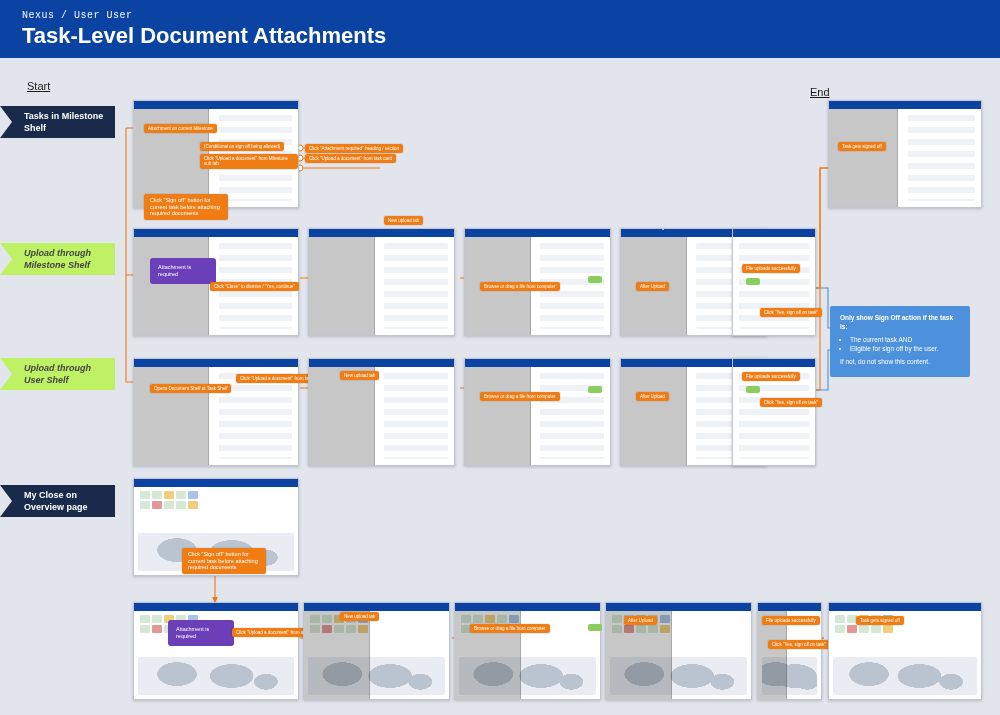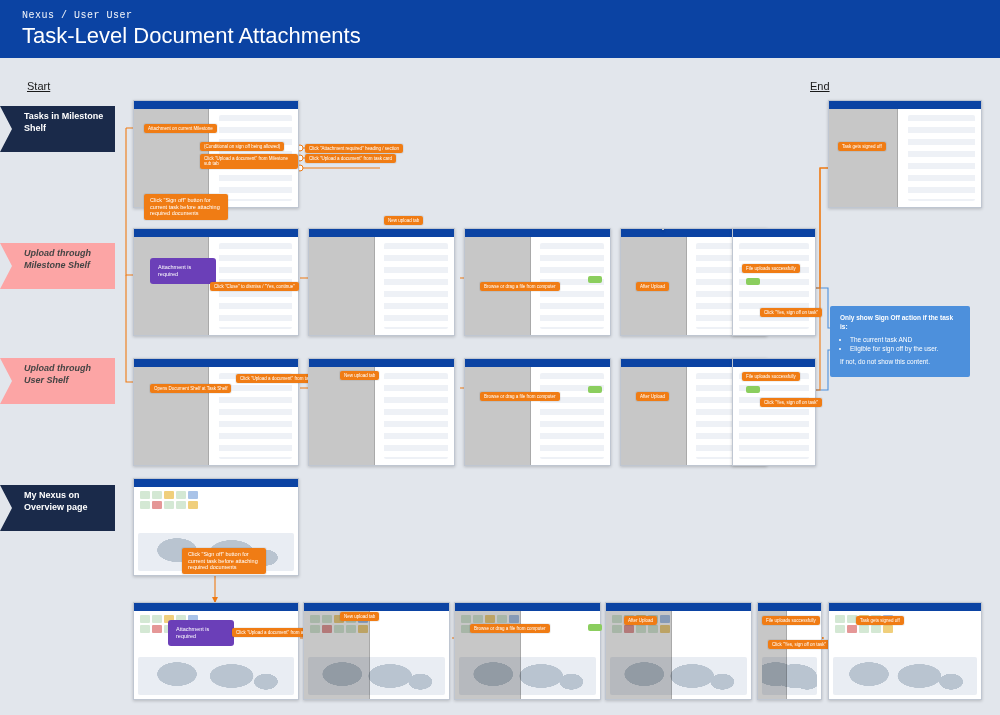--- a/index.html
+++ b/index.html
@@ -19,21 +19,21 @@
     box-sizing: border-box;
   }
   .breadcrumb {
     font-family: "Courier New", monospace;
     font-size: 10px;
     letter-spacing: .5px;
     opacity: .95;
   }
   .title {
     font-size: 22px;
-    font-weight: 400;
+    font-weight: 700;
     margin-top: 2px;
   }
   .canvas {
     position: relative;
     width: 1000px;
     height: 657px; 
   }
 
   
   .anchor {
@@ -49,27 +49,27 @@
     left: 0;
     width: 115px;
     min-height: 28px;
     background: #1a2a4a;
     color: #fff;
     font-size: 9px;
     font-weight: 600;
     line-height: 12px;
     display: flex;
     align-items: center;
-    padding: 4px 4px 18px 24px;
+    padding: 4px 4px 4px 24px;
     box-sizing: border-box;
     
     clip-path: polygon(0 0, 100% 0, 100% 100%, 0 100%, 12px 50%);
   }
   .row-label.ghost {
-    background: #fca5a5;
+    background: #bef264;
     color: #444;
     font-style: italic;
   }
 
   
   .thumb {
     position: absolute;
     background: #fff;
     border: 1px solid #bfc6d1;
     box-shadow: 0 1px 3px rgba(0,0,0,.2);
@@ -198,21 +198,21 @@
 <body>
 
 <div class="banner">
   <div class="breadcrumb">Nexus / User User</div>
   <div class="title">Task-Level Document Attachments</div>
 </div>
 
 <div class="canvas">
 
   <div class="anchor" style="left:27px;  top:22px">Start</div>
-  <div class="anchor" style="left:810px; top:22px">End</div>
+  <div class="anchor" style="left:810px; top:28px">End</div>
 
   <svg class="wires">
 
     <path class="wire-o" d="M126 70 v75 M126 70 h38"></path>
     <path class="wire-o" d="M126 145 v72 h38"></path>
     <path class="wire-o" d="M126 217 v107 h38"></path>
 
     <polygon class="arrow" points="164,70 158,67 158,73"></polygon>
     <polygon class="arrow" points="164,217 158,214 158,220"></polygon>
     <polygon class="arrow" points="164,324 158,321 158,327"></polygon>
@@ -332,21 +332,21 @@
 
   <div class="info-note" style="left:830px; top:248px">
     <div class="hd">Only show Sign Off action if the task is:</div>
     <ul>
       <li>The current task AND</li>
       <li>Eligible for sign off by the user.</li>
     </ul>
     <div>If not, do not show this content.</div>
   </div>
 
-  <div class="row-label" style="top:427px">My Nexus on Overview page</div>
+  <div class="row-label" style="top:427px">My Close on Overview page</div>
 
   <div class="thumb" style="left:133px; top:420px; width:164px; height:96px">
     <div class="tiles">
         <span></span>
         <span></span>
         <span class="y"></span>
         <span></span>
         <span class="b"></span>
         <span></span>
         <span class="r"></span>

